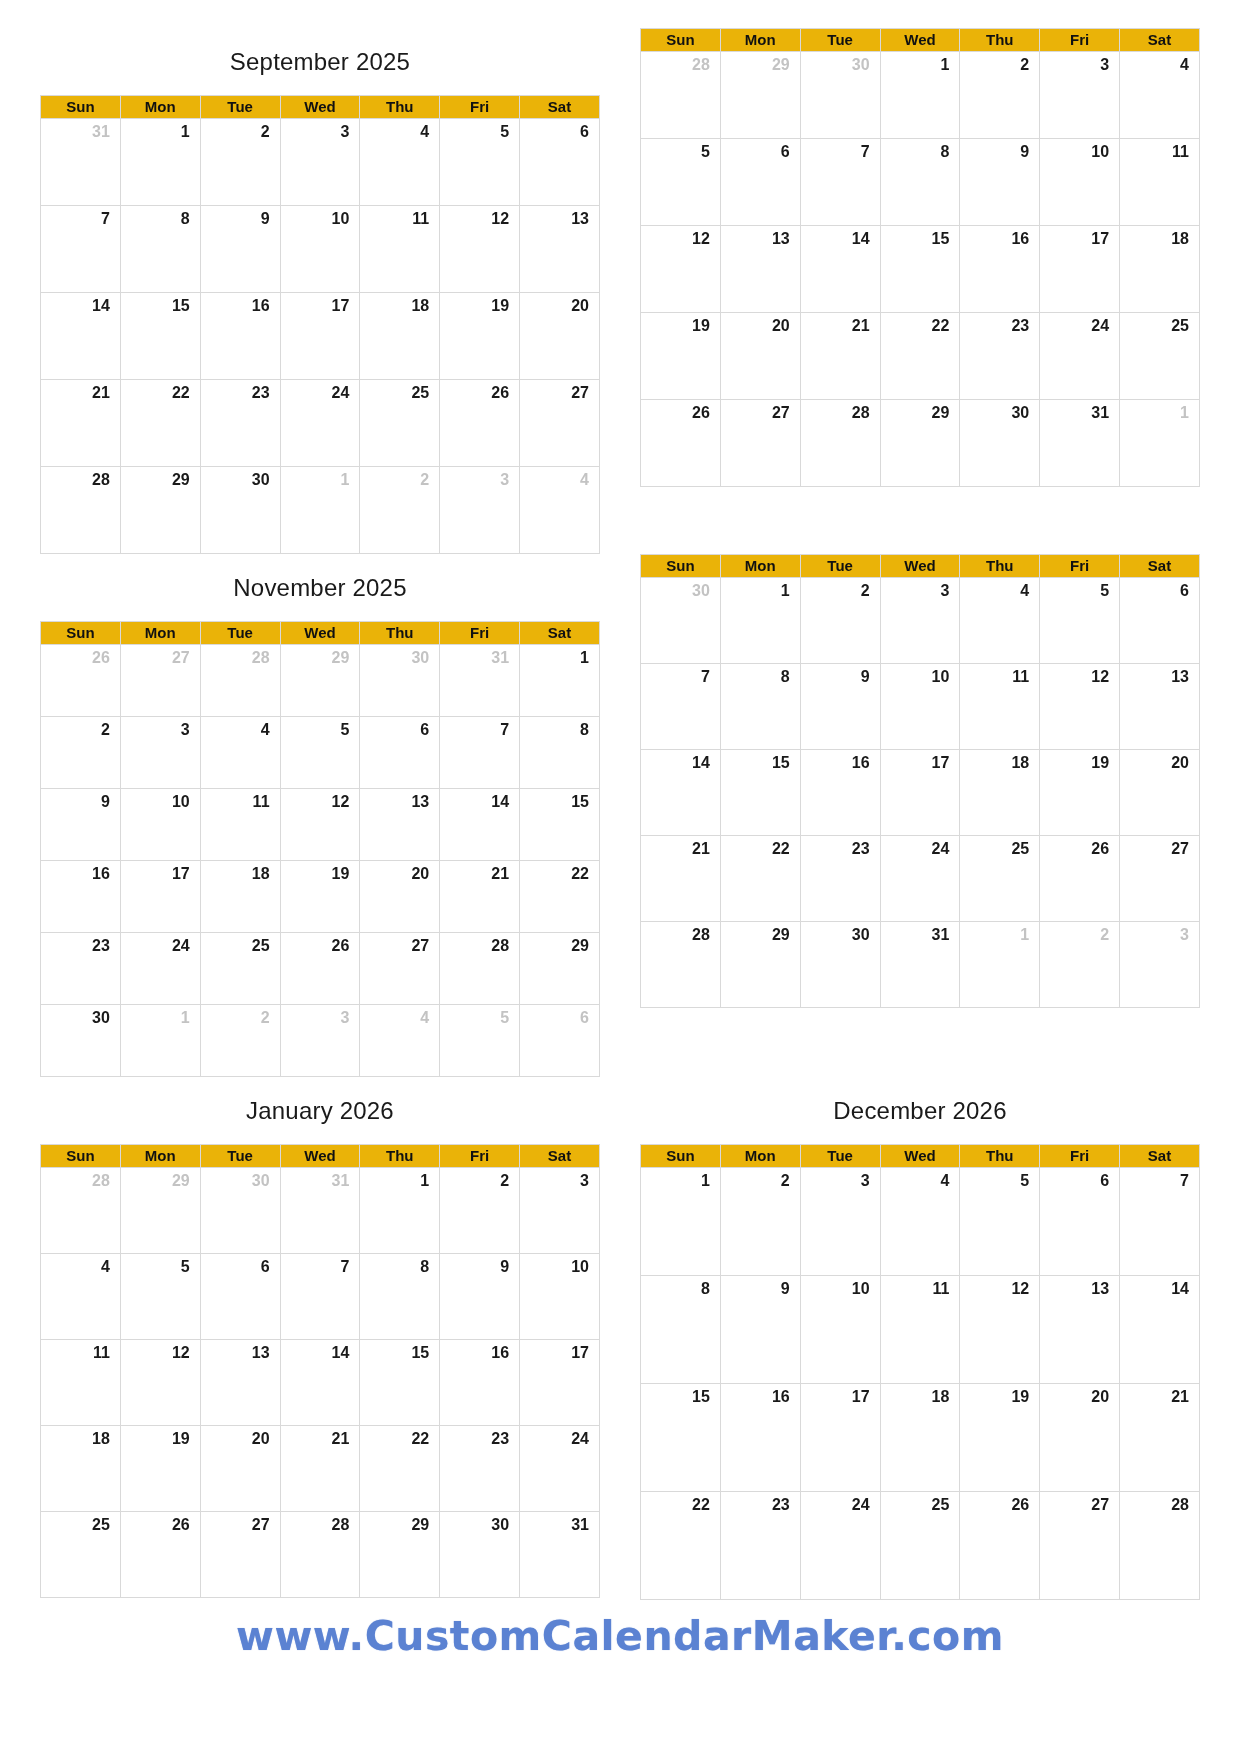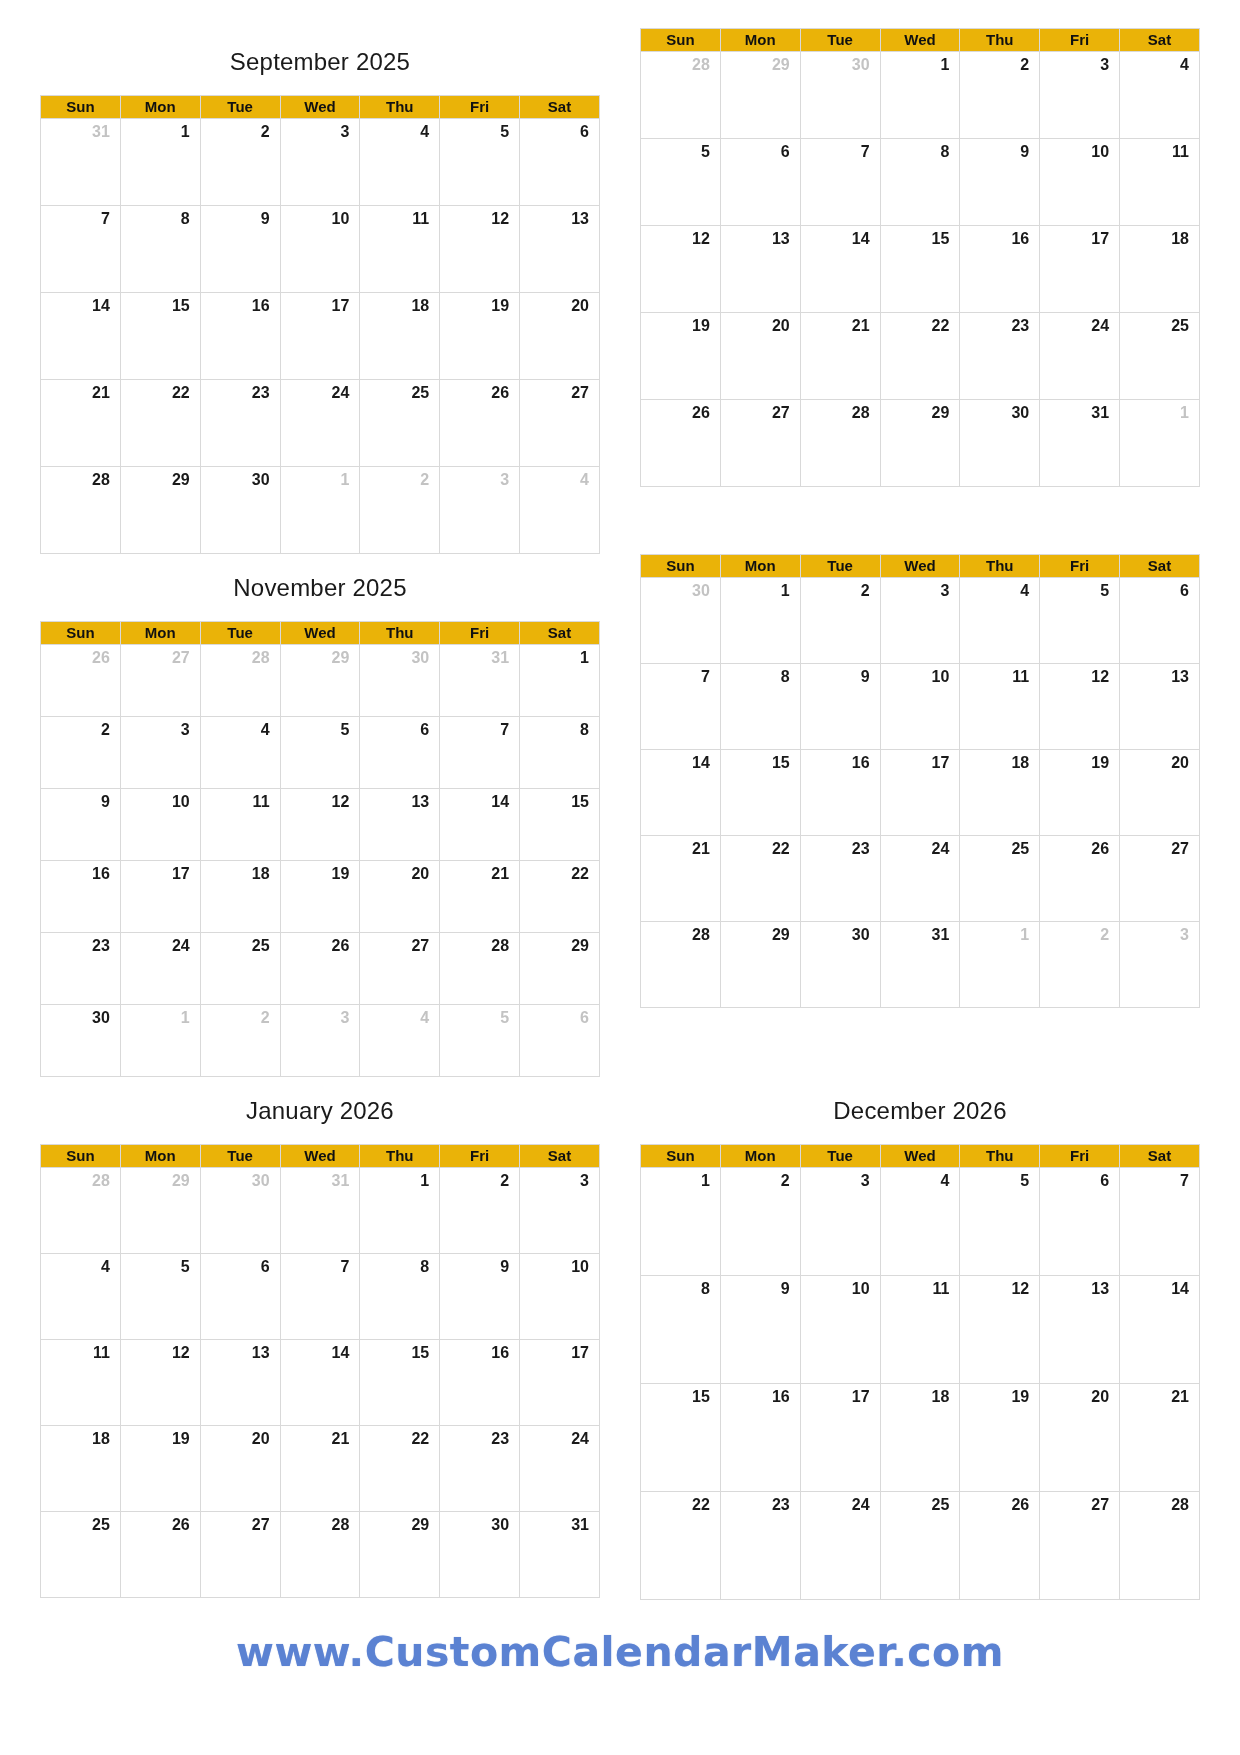--- a/index.html
+++ b/index.html
@@ -62,21 +62,21 @@
     vertical-align: top;
     text-align: right;
     padding: 4px 10px 0 0;
     font-size: 16px;
     font-weight: bold;
     color: var(--ink);
     background: #ffffff;
   }
   table.month-table td.muted { color: var(--muted); }
   .watermark {
-    margin-top: 28px;
+    margin-top: 12px;
     width: 100%;
     text-align: center;
     font-family: "DejaVu Sans", "Liberation Sans", sans-serif;
     font-size: 41px;
     font-weight: bold;
     color: var(--wm);
     letter-spacing: 0.5px;
     text-shadow: 0 0 1px rgba(91,130,210,0.55);
   }
 </style>

